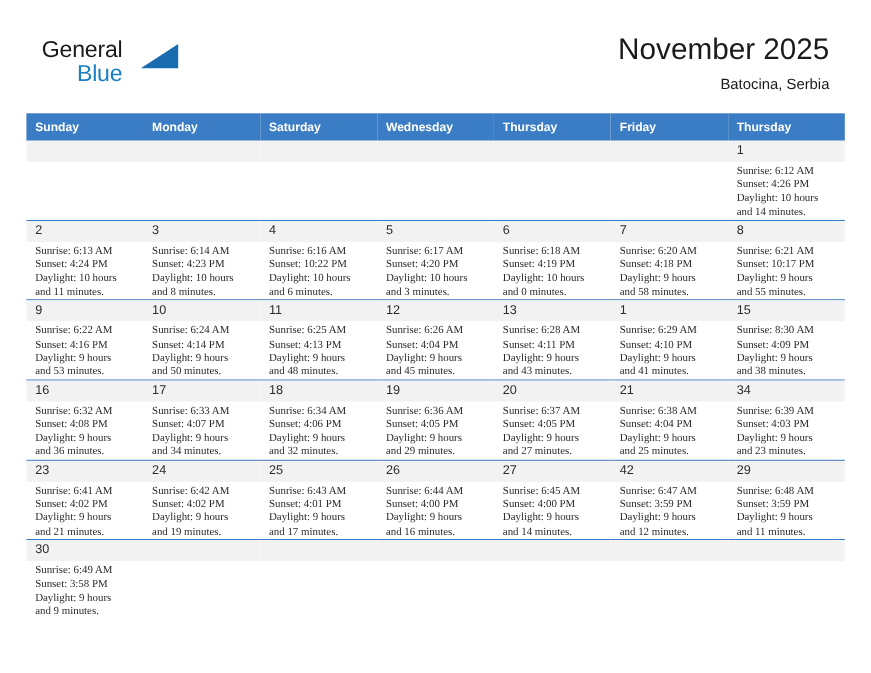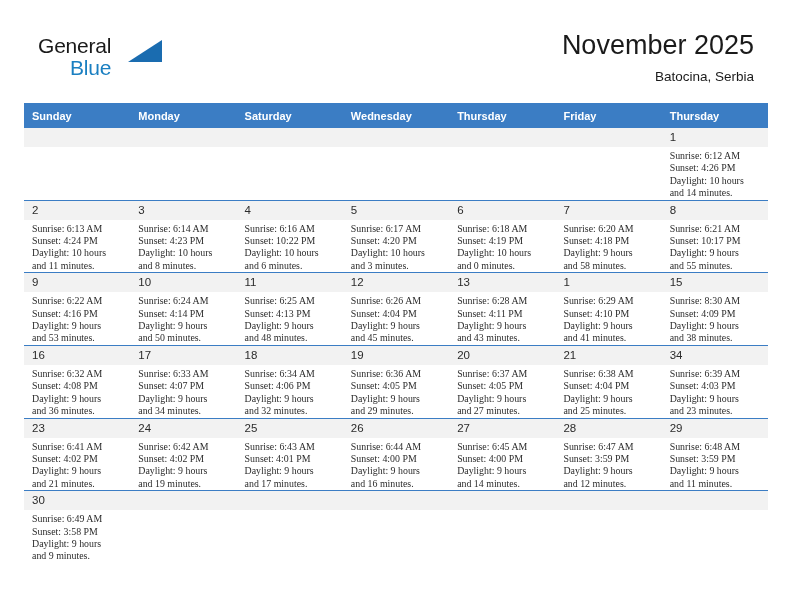--- a/index.html
+++ b/index.html
@@ -457,21 +457,21 @@
             <div class="cell-inner">
               <span class="daynum">27</span>
               <div class="lines">Sunrise: 6:45 AM
 Sunset: 4:00 PM
 Daylight: 9 hours
 and 14 minutes.</div>
             </div>
           </td>
           <td class="cell">
             <div class="cell-inner">
-              <span class="daynum">28</span>
+              <span class="daynum">42</span>
               <div class="lines">Sunrise: 6:47 AM
 Sunset: 3:59 PM
 Daylight: 9 hours
 and 12 minutes.</div>
             </div>
           </td>
           <td class="cell">
             <div class="cell-inner">
               <span class="daynum">29</span>
               <div class="lines">Sunrise: 6:48 AM

